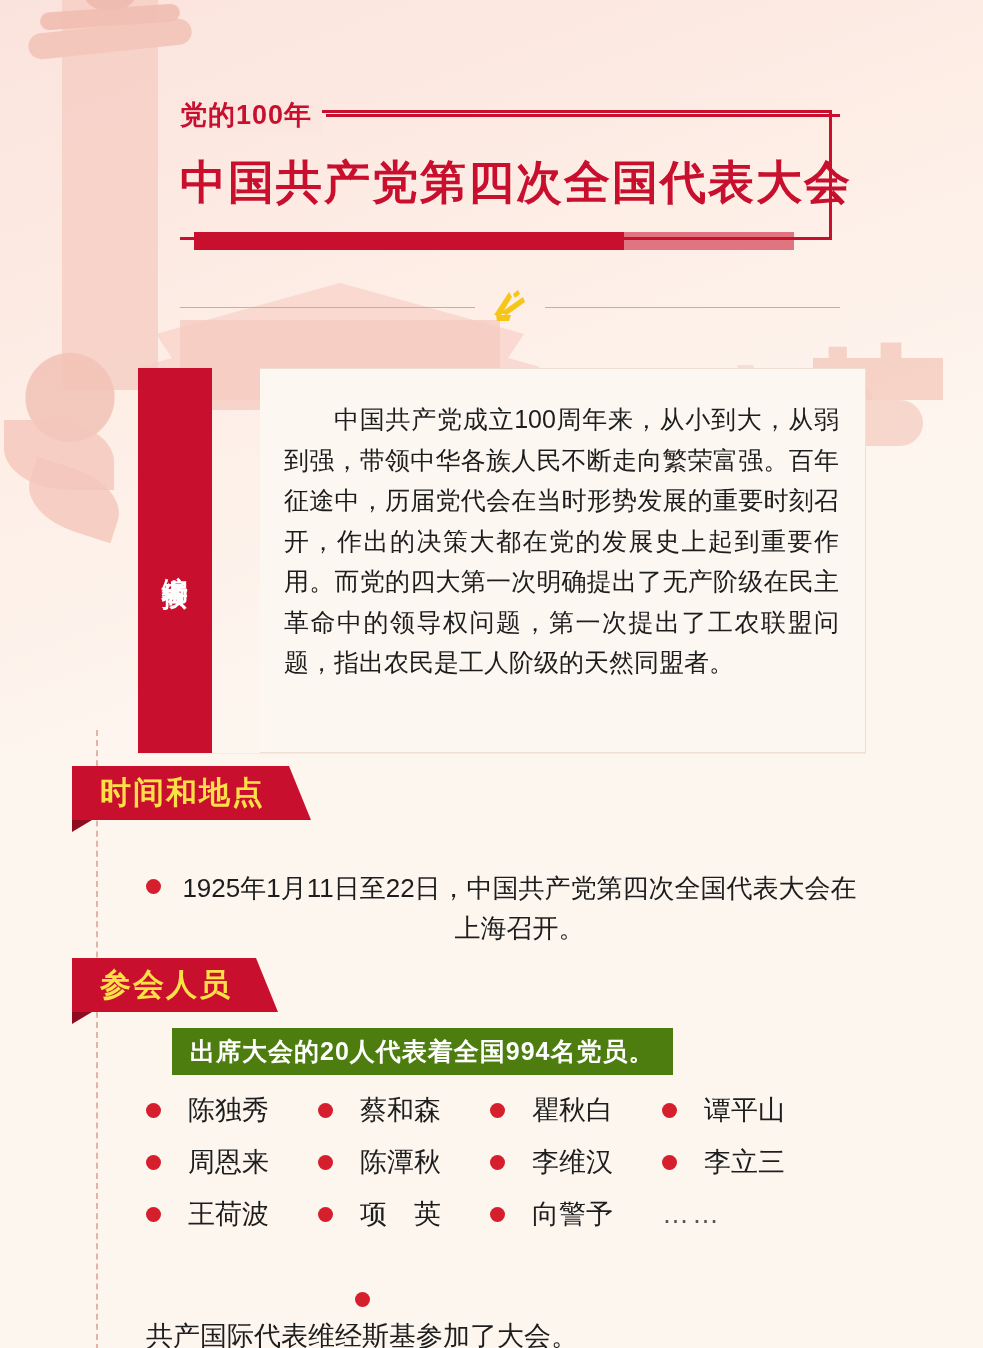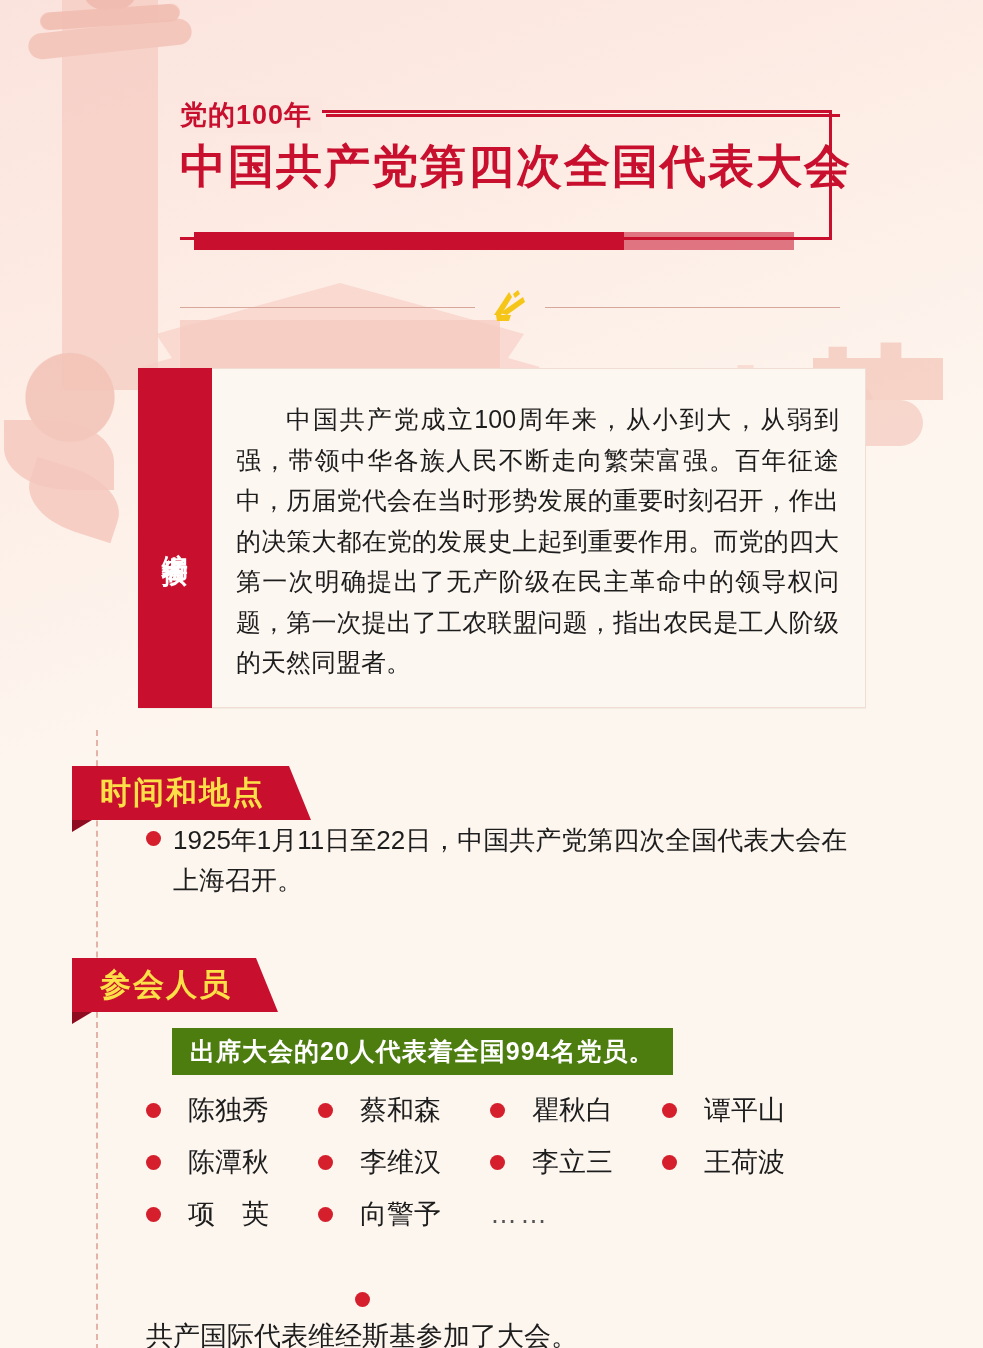--- a/index.html
+++ b/index.html
@@ -162,21 +162,21 @@
   .kicker-rule {
     flex: 1;
     height: 3px;
     background: #c8102e;
     margin-left: 4px;
     margin-right: 0;
   }
   .main-title {
     position: relative;
     z-index: 2;
-    margin-top: 4px;
+    margin-top: 20px;
     font-size: 46px;
     font-weight: bold;
     color: #c8102e;
     letter-spacing: 2px;
     white-space: nowrap;
   }
   .title-underbar {
     position: absolute;
     left: 14px; top: 134px;
     width: 430px; height: 18px;
@@ -206,23 +206,24 @@
   .emblem {
     width: 46px; height: 44px;
     margin: 0 12px;
     position: relative;
   }
 
   
   .editor-box {
     position: absolute;
     left: 138px; top: 368px;
-    width: 728px; height: 340px;
+    width: 728px; height: 385px;
     display: flex;
     box-shadow: 0 1px 0 rgba(0,0,0,.04);
+    gap: 48px;
   }
   .editor-label {
     width: 74px;
     background: #c8102e;
     color: #fff;
     font-size: 26px;
     font-weight: bold;
     letter-spacing: 4px;
     display: flex;
     align-items: center;
@@ -302,22 +303,23 @@
     display: flex;
     align-items: flex-start;
     gap: 12px;
     font-size: 26px;
     color: #1d1d1d;
     line-height: 1.55;
   }
 
   .time-body {
     position: absolute;
-    left: 146px; top: 820px;
+    left: 146px; top: 868px;
     width: 720px;
+    text-align: center;
   }
 
   .attend-note {
     position: absolute;
     left: 172px; top: 1028px;
     background: #4d7c0f;
     color: #fff;
     font-size: 25px;
     font-weight: bold;
     padding: 7px 18px;
@@ -441,20 +443,24 @@
     <span class="bullet-dot"></span>
     <span>瞿秋白</span>
   </div>
   <div class="name-cell">
     <span class="bullet-dot"></span>
     <span>谭平山</span>
   </div>
 
   <div class="name-cell">
     <span class="bullet-dot"></span>
+    <span>周恩来</span>
+  </div>
+  <div class="name-cell">
+    <span class="bullet-dot"></span>
     <span>陈潭秋</span>
   </div>
 
   <div class="name-cell">
     <span class="bullet-dot"></span>
     <span>李维汉</span>
   </div>
   <div class="name-cell">
     <span class="bullet-dot"></span>
     <span>李立三</span>

